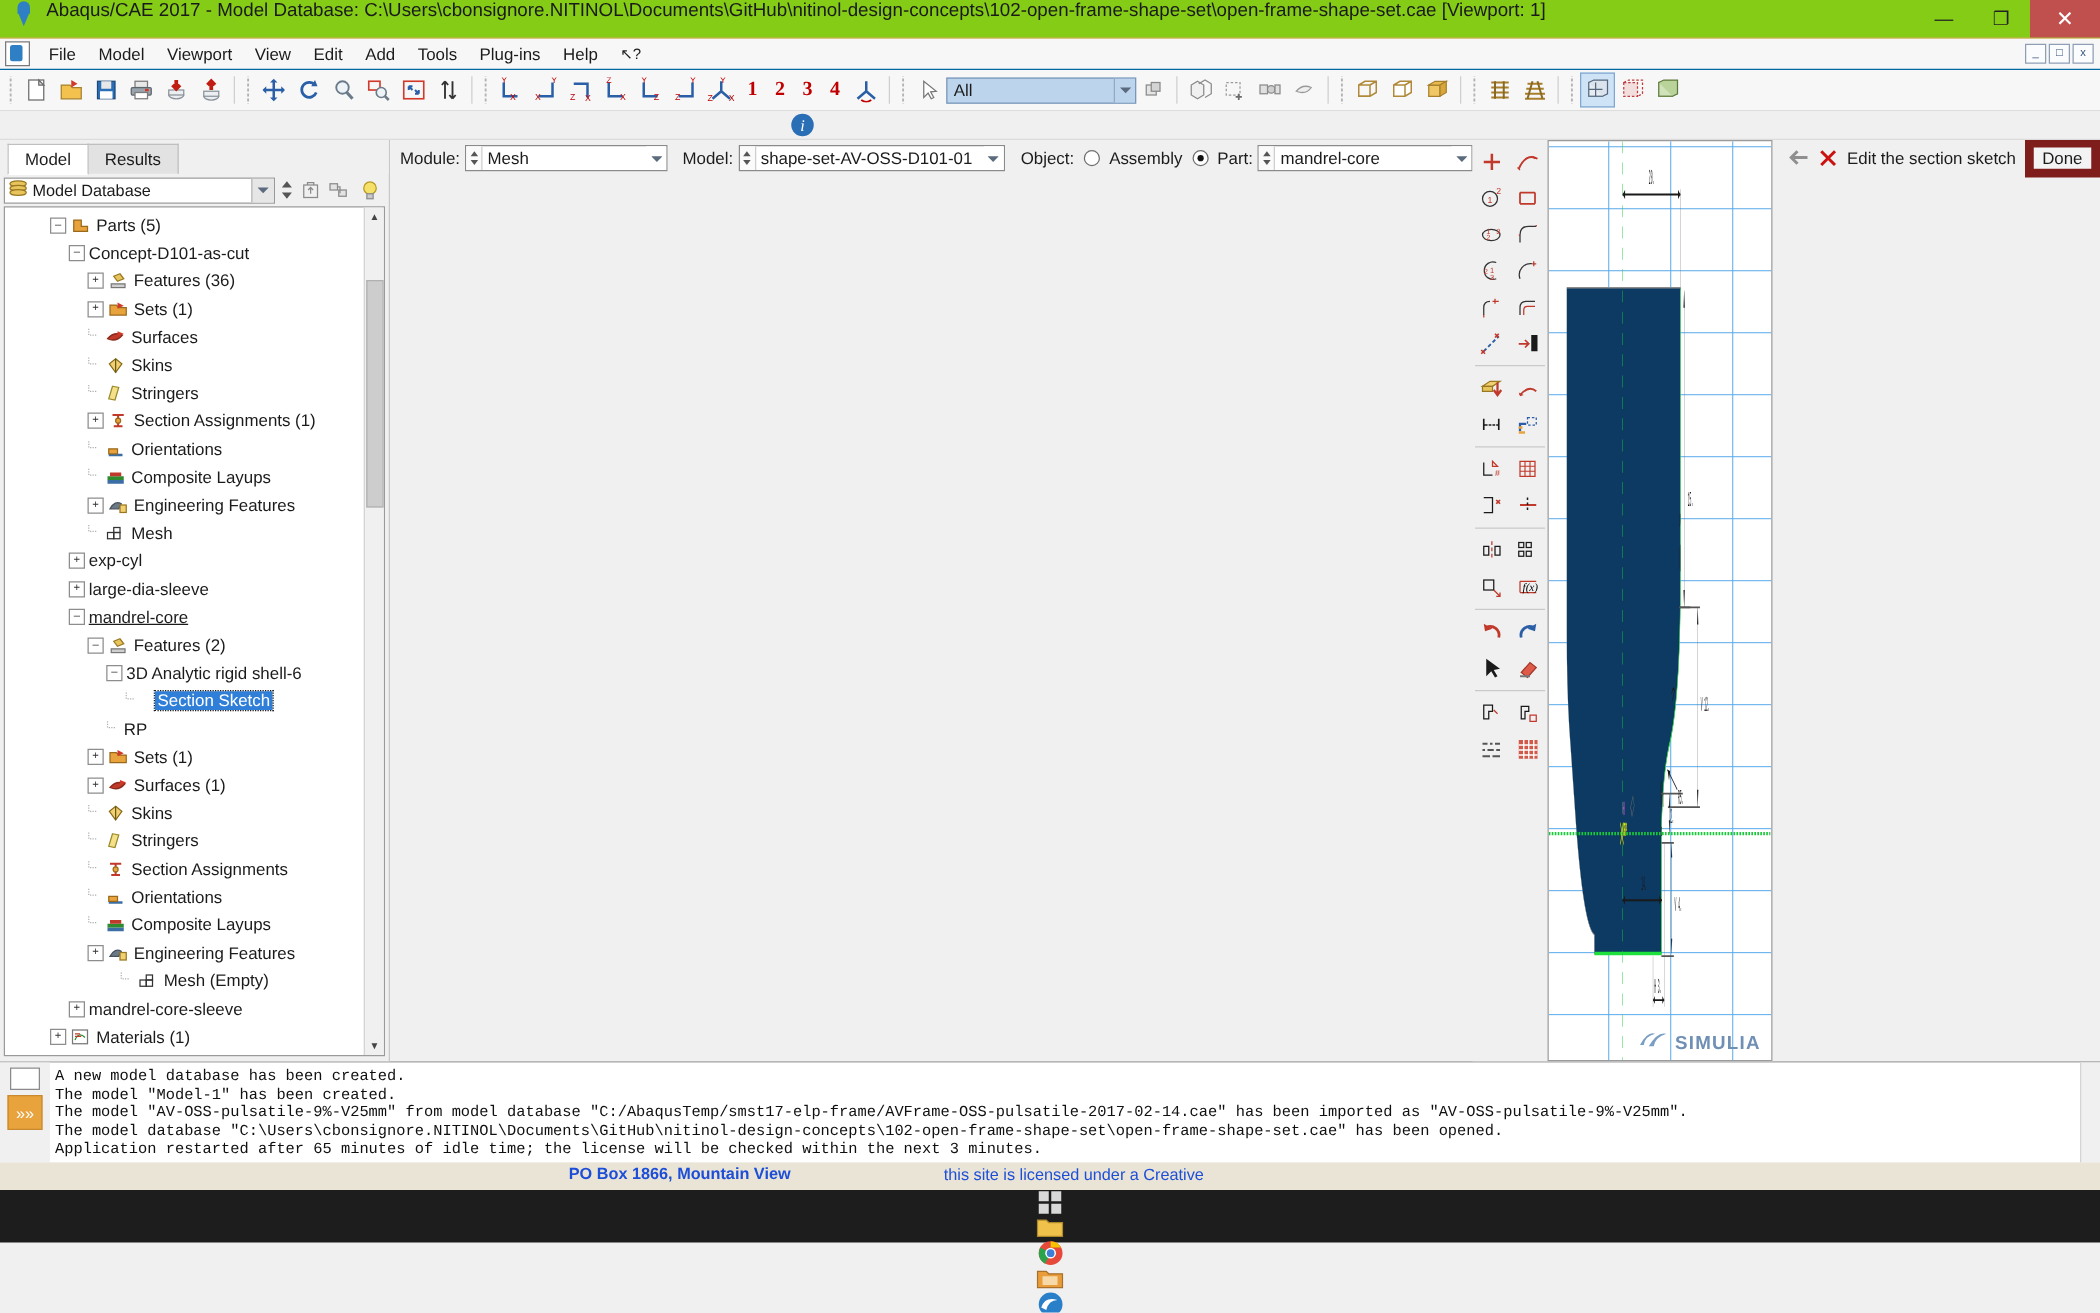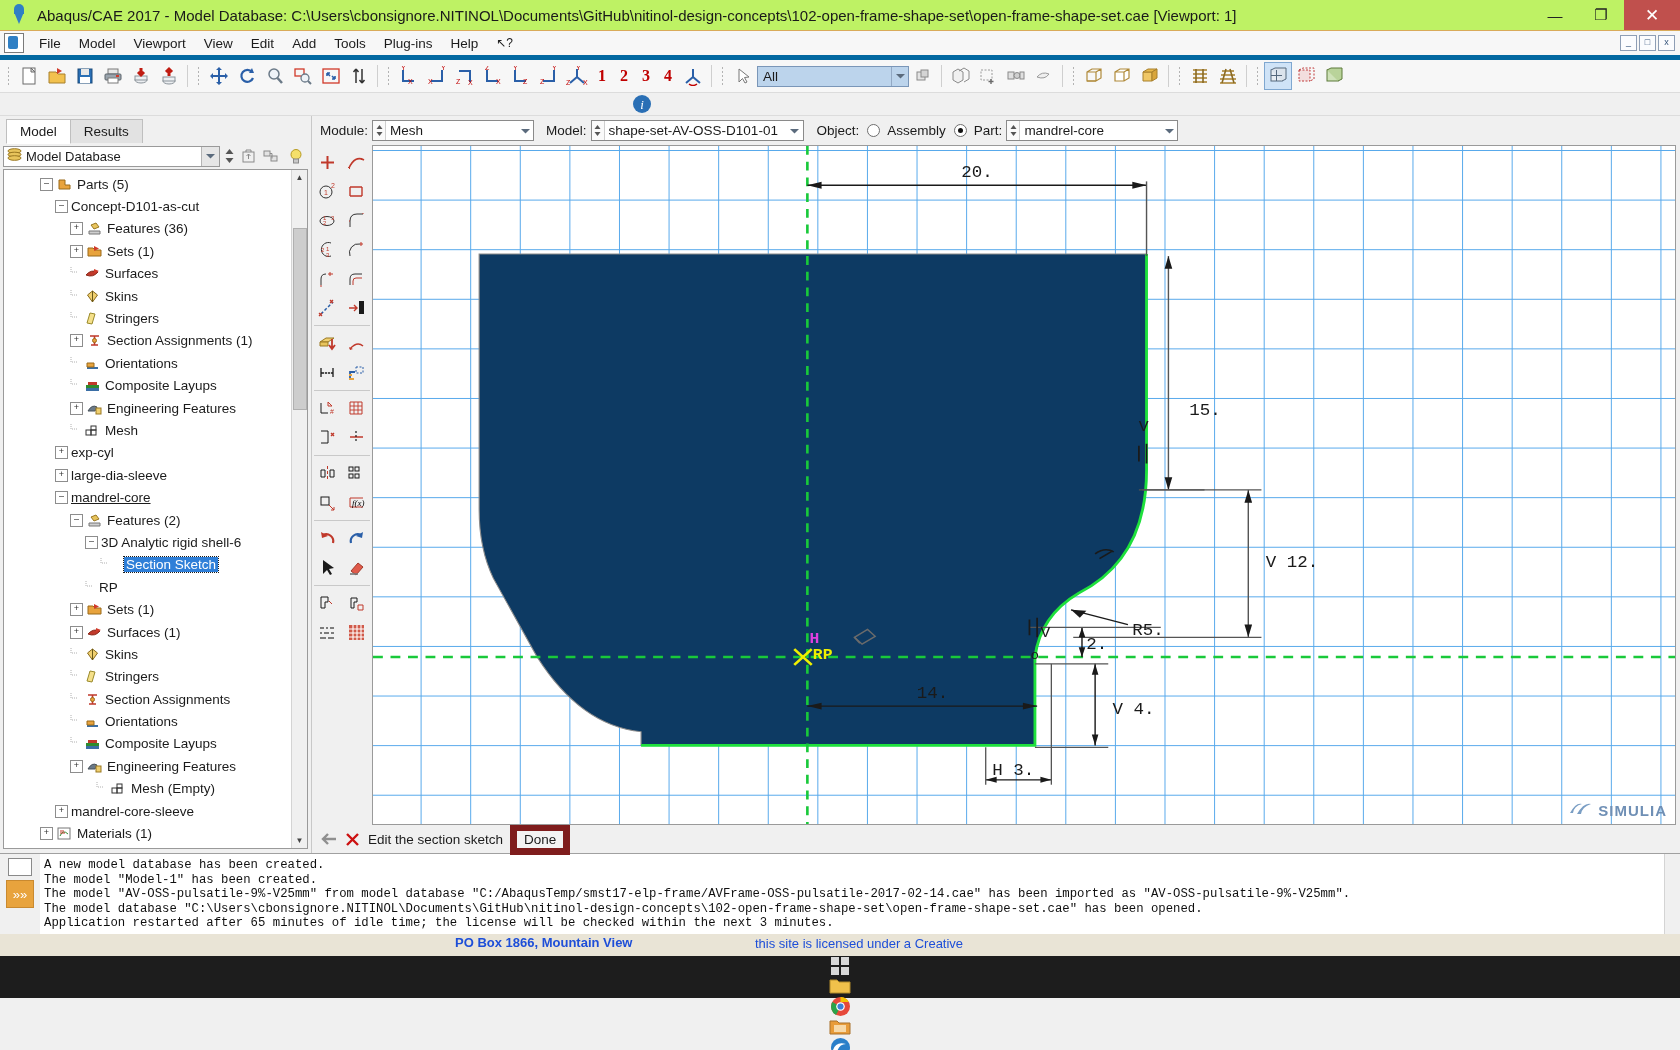--- a/index.html
+++ b/index.html
@@ -4,21 +4,21 @@
 <style>
   html,body{margin:0;padding:0;}
   body{
     width:1680px;height:1050px;overflow:hidden;
     font-family:"Liberation Sans",sans-serif;
     font-size:13px;color:#1b1b1b;background:#f0f0f0;
     -webkit-font-smoothing:antialiased;
   }
   
   .titlebar{
-    height:30px;background:#bef264;display:flex;align-items:center;
+    height:30px;background:#84cc16;display:flex;align-items:flex-start;
     border-bottom:1px solid #d9ab5a;
   }
   .titlebar .app-ico{
     width:24px;height:24px;margin:0 5px 0 8px;position:relative;flex:0 0 auto;
   }
   .titlebar .app-ico:before{
     content:"";position:absolute;left:6px;top:1px;width:10px;height:10px;
     background:#2f7fc4;border-radius:50% 50% 0 0;
   }
   .titlebar .app-ico:after{
@@ -28,21 +28,21 @@
   }
   .titlebar .ttext{
     flex:1 1 auto;font-size:15px;color:#1a1a1a;white-space:nowrap;overflow:hidden;
   }
   .wbtn{width:46px;height:30px;display:flex;align-items:center;justify-content:center;
     font-size:15px;color:#222;cursor:default;}
   .wbtn.close{background:#c0504d;color:#fff;width:56px;font-size:17px;}
   
   .menubar{
     height:24px;background:#f7f7f7;display:flex;align-items:center;
-    border-bottom:5px solid #0369a1;
+    border-bottom:1px solid #0369a1;
   }
   .menubar .doc-ico{
     width:18px;height:18px;margin:0 6px 0 4px;background:#fff;
     border:1px solid #7a7a7a;position:relative;flex:0 0 auto;
   }
   .menubar .doc-ico:after{
     content:"";position:absolute;left:3px;top:2px;width:10px;height:13px;
     background:#2f7fc4;border-radius:2px;
   }
   .menuitem{padding:2px 9px;font-size:13.5px;white-space:nowrap;}
@@ -100,21 +100,21 @@
   .treeinner{padding:3px 0 0 0;}
   .trow{height:22.4px;display:flex;align-items:center;font-size:13.5px;white-space:nowrap;}
   .exp{width:11px;height:11px;border:1px solid #8d8d8d;background:#fff;font-size:9px;
     line-height:9px;text-align:center;color:#333;margin-right:3px;flex:0 0 auto;font-family:"Liberation Sans",sans-serif;}
   .expspace{width:14px;flex:0 0 auto;}
   .tico{width:17px;height:15px;margin-right:4px;flex:0 0 auto;display:flex;align-items:center;justify-content:center;}
   .tlabel{}
   .tlabel.sel{background:#2f7fd8;color:#fff;outline:1px dotted #1a1a1a;padding:0 2px;}
   .tlabel.ul{text-decoration:underline;}
   
-  .rightpanel{flex:1 1 auto;display:flex;flex-direction:column;min-width:0;}
+  .rightpanel{flex:1 1 auto;display:flex;flex-direction:row;min-width:0;}
   .modulebar{height:29px;background:#f0f0f0;display:flex;align-items:center;
     padding-left:8px;font-size:13.5px;gap:4px;}
   .mcombo{height:21px;border:1px solid #8a8a8a;background:#fff;display:flex;align-items:center;
     font-size:13.5px;box-sizing:border-box;}
   .mcombo .sp{width:12px;height:19px;display:flex;flex-direction:column;justify-content:center;
     align-items:center;border-right:1px solid #cfcfcf;background:#fafafa;}
   .mcombo .val{padding:0 4px;white-space:nowrap;overflow:hidden;}
   .mcombo .ar{margin-left:auto;width:16px;height:19px;background:#fff;
     display:flex;align-items:center;justify-content:center;}
   .radio{width:11px;height:11px;border:1px solid #6f6f6f;border-radius:50%;background:#fff;

